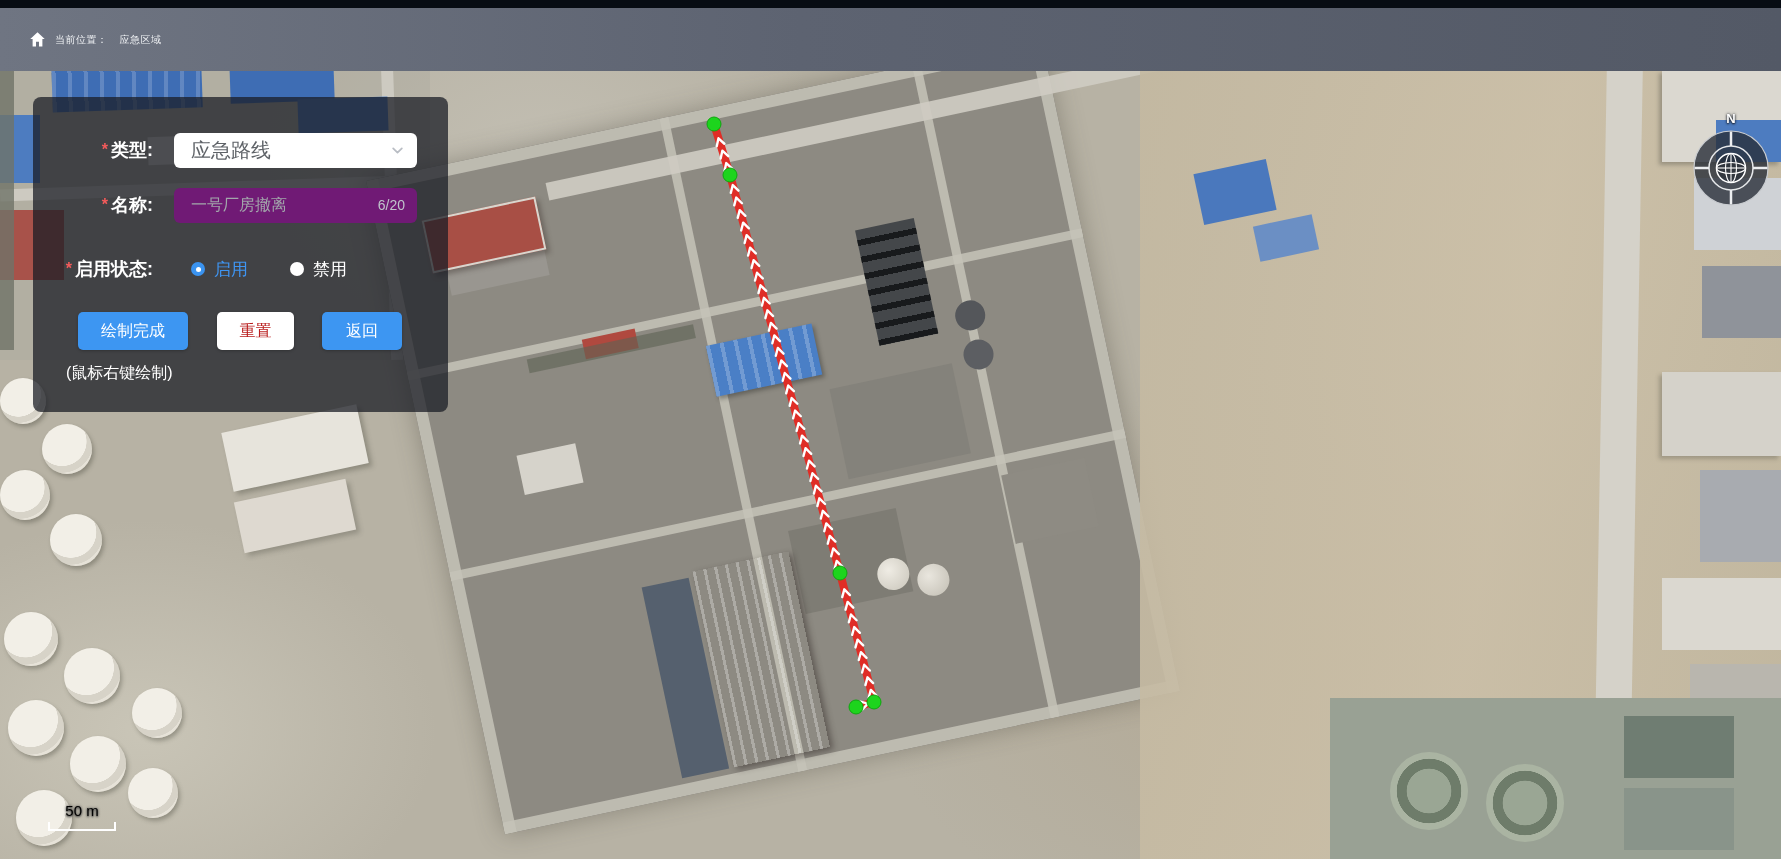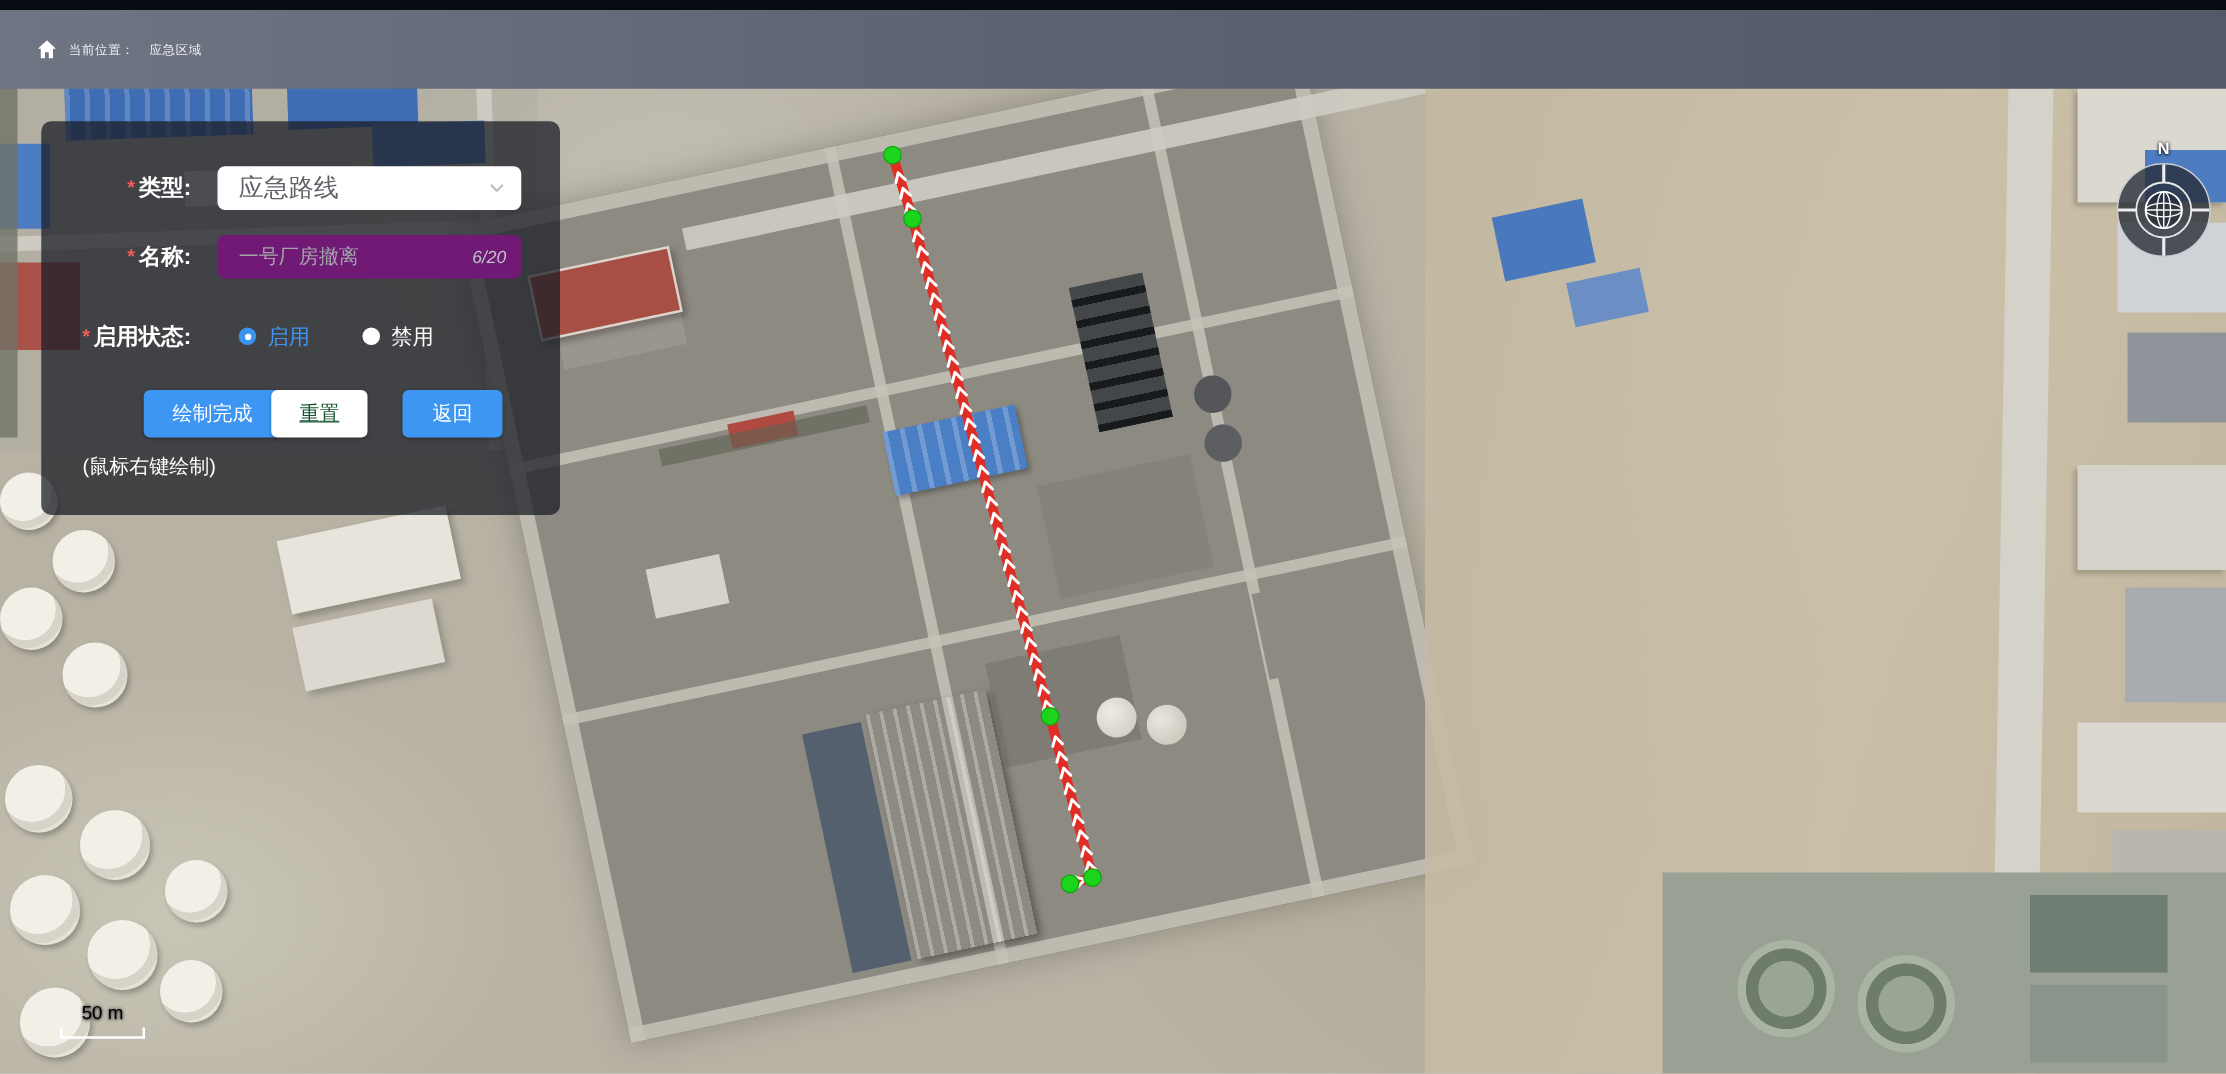--- a/index.html
+++ b/index.html
@@ -45,37 +45,37 @@
   .selectbox { position:absolute; left:141px; top:36px; width:243px; height:35px;
     background:#ffffff; border-radius:6px; display:flex; align-items:center; cursor:pointer; }
   .selectbox .sval { margin-left:17px; font-size:20px; color:#5f6368; flex:1 1 auto; }
   .selectbox .chev { margin-right:13px; width:13px; height:13px; }
   .inputbox { position:absolute; left:141px; top:91px; width:243px; height:35px;
     background:#701a75; border-radius:6px; }
   .inputbox input { width:100%; height:100%; border:none; outline:none; background:transparent;
     border-radius:6px; padding:0 52px 0 17px; font-size:16px; color:#a2a6ab;
     font-family:"Liberation Sans",sans-serif; }
   .inputbox .counter { position:absolute; right:12px; top:0; height:35px; line-height:35px;
-    font-size:14px; color:#c0c4cc;font-style:italic; }
+    font-size:14px; color:#c0c4cc; }
   .radios { position:absolute; left:158px; top:160px; height:24px; display:flex; align-items:center; }
   .radio { width:14px; height:14px; border-radius:50%; flex:0 0 auto; cursor:pointer; }
   .radio.on { background:#3a93f0; position:relative; }
   .radio.on::after { content:""; position:absolute; left:4.5px; top:4.5px; width:5px; height:5px;
     border-radius:50%; background:#ffffff; }
   .radio.off { background:#ffffff; }
   .optlab { font-size:17px; margin-left:9px; cursor:pointer; }
   .optlab.on { color:#3f95f2; }
   .optlab.off { color:#ffffff; margin-right:0; }
   .gap { width:42px; }
   .btn { position:absolute; top:215px; height:38px; border:none; border-radius:5px;
     font-size:16px; cursor:pointer; font-family:"Liberation Sans",sans-serif;
     box-shadow:0 1px 3px rgba(0,0,0,.25); }
   .btn.blue { background:#3d96f2; color:#ffffff; }
-  .btn.white { background:#ffffff; color:#14532d;text-decoration:underline; }
-  #btn-finish { left:45px; width:110px;margin-left:37px; }
+  .btn.white { background:#ffffff; color:#b91c1c; }
+  #btn-finish { left:45px; width:110px; }
   #btn-reset { left:184px; width:77px; }
   #btn-back { left:289px; width:80px; }
   .hint { position:absolute; left:33px; top:266px; font-size:16px; color:#ffffff; }
 
   
   #route-svg { position:absolute; inset:0; z-index:20; }
   .compass { position:absolute; left:1691px; top:110px; width:80px; z-index:25; text-align:center; cursor:pointer; }
   .compass .nlab { font-size:13px; font-weight:bold; color:#ffffff; line-height:18px;
     text-shadow:0 0 3px #1c222c, 0 1px 2px #1c222c; }
   .scalebar { position:absolute; left:48px; top:802px; width:68px; z-index:25; }

